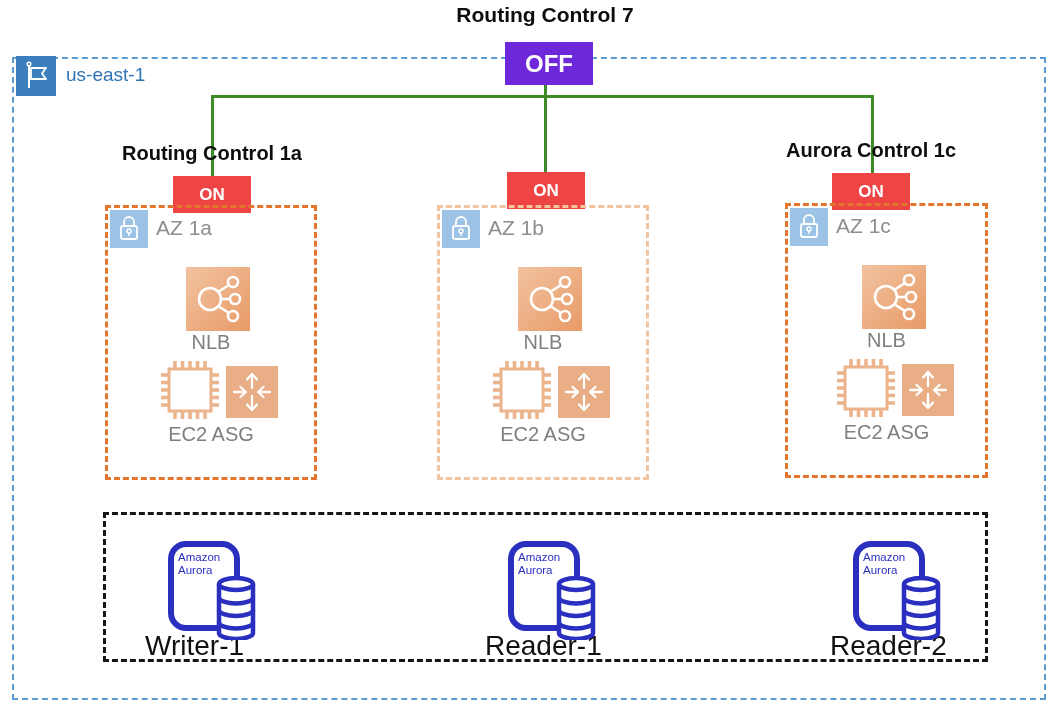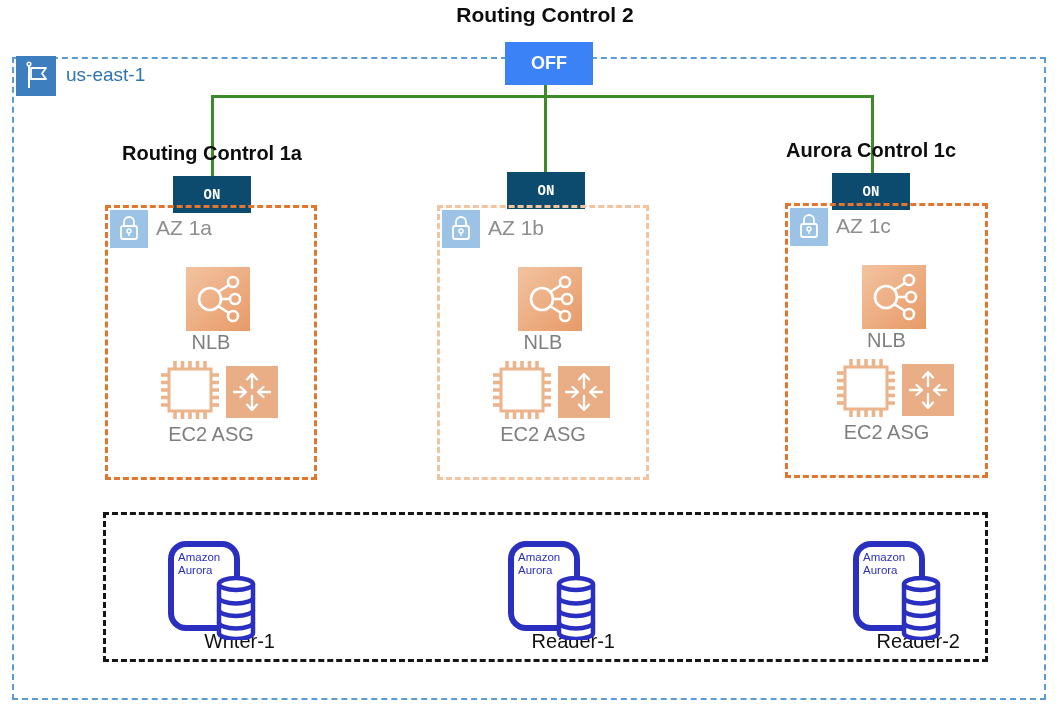--- a/index.html
+++ b/index.html
@@ -17,22 +17,22 @@
   .region-icon{
     background:#3D7EBE;display:flex;align-items:center;justify-content:center;
   }
   .region-label{
     font-size:19px;color:#2E74B5;
   }
   .badge{
     color:#fff;font-weight:700;display:flex;align-items:center;justify-content:center;
     box-sizing:border-box;
   }
-  .badge-off{background:#3b82f6;font-size:18px;}
-  .badge-on{background:#0c4a6e;font-size:14px;font-family:Liberation Mono, monospace;}
+  .badge-off{background:#6d28d9;font-size:24px;}
+  .badge-on{background:#ef4444;font-size:17px;}
   .gline{background:#3C8A28;}
   .col-heading{
     font-size:20px;font-weight:700;color:#0d0d0d;text-align:center;white-space:nowrap;
   }
   .az-box{
     border:3px dashed #E2762F;box-sizing:border-box;
   }
   .az-box.light{border-color:#F2C4A0;}
   .lock-icon{
     background:#9CC3E5;display:flex;align-items:center;justify-content:center;
@@ -49,29 +49,29 @@
   .db-box{
     border:3px dashed #161616;box-sizing:border-box;
   }
   .aurora-node{width:130px;}
   .aurora-icon{position:relative;width:92px;height:100px;margin:0 auto;}
   .aurora-text{
     position:absolute;left:14px;top:11px;width:54px;
     font-size:11.5px;font-weight:400;color:#2B2FC0;line-height:1.12;
   }
   .aurora-label{
-    width:100%;text-align:right;font-size:20px;color:#111;margin-top:-10px;white-space:nowrap;
+    width:100%;text-align:left;font-size:28px;color:#111;margin-top:-10px;white-space:nowrap;
   }
 </style>
 </head>
 <body>
 
 <div id="stage">
 
-  <div class="abs diagram-title" style="left:395px;top:3px;width:300px;">Routing Control 2</div>
+  <div class="abs diagram-title" style="left:395px;top:3px;width:300px;">Routing Control 7</div>
 
   <div class="abs region-box" style="left:12px;top:57px;width:1034px;height:643px;"></div>
 
   <div class="abs region-icon" style="left:16px;top:56px;width:40px;height:40px;">
     <svg width="40" height="40" viewBox="0 0 40 40">
       <circle cx="13" cy="8" r="1.8" fill="none" stroke="#fff" stroke-width="1.5"></circle>
       <line x1="13" y1="10" x2="13" y2="32" stroke="#fff" stroke-width="2"></line>
       <path d="M15 12 H30 L26 17.5 L30 23 H15 Z" fill="none" stroke="#fff" stroke-width="1.8" stroke-linejoin="round"></path>
     </svg>
   </div>

